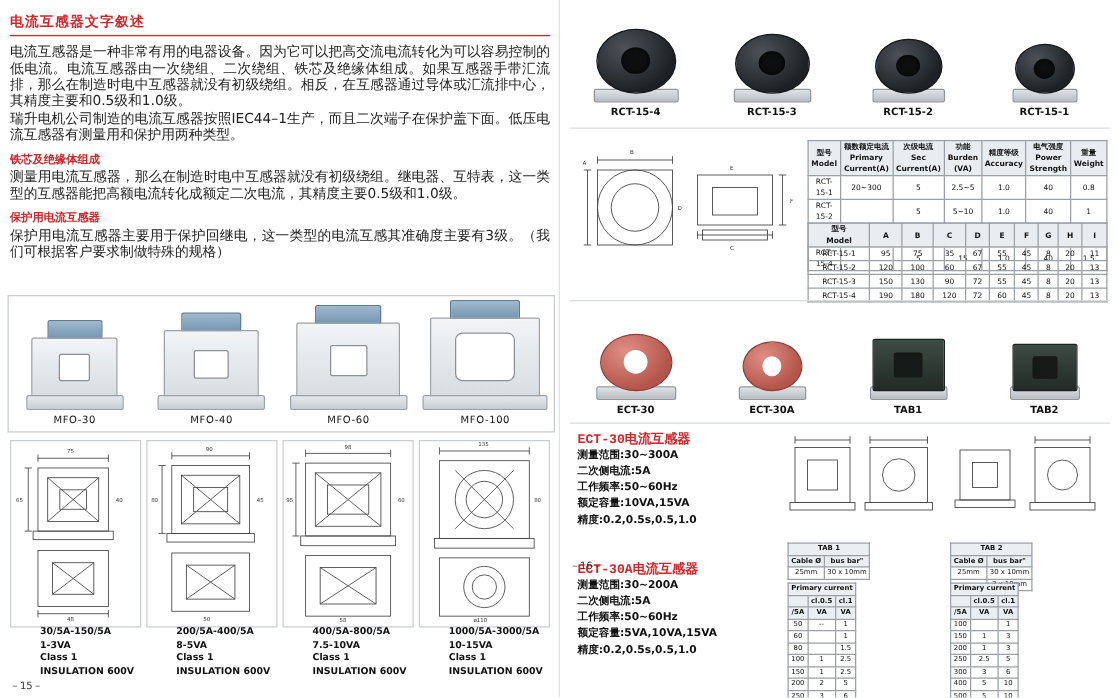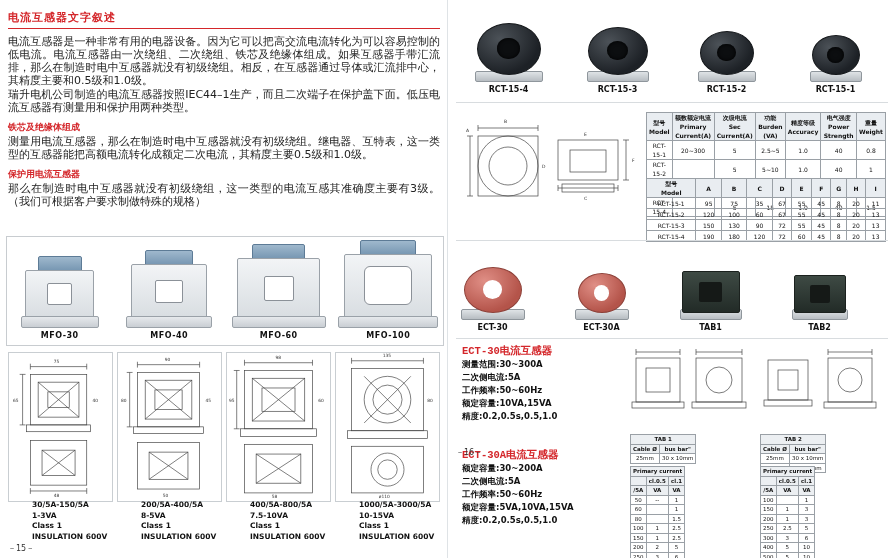--- a/index.html
+++ b/index.html
@@ -12,21 +12,21 @@
   
   .title-red{color:#d4262a;font-size:11px;font-weight:bold;letter-spacing:1px;}
   .ruleline{height:1px;background:#d4262a;margin:3px 0 6px 0;}
   .ptxt{font-size:11px;line-height:13px;color:#222;text-align:justify;}
   .sub-red{color:#d4262a;font-size:9px;font-weight:bold;margin-top:7px;}
   .blk{margin-top:1px;}
 
   
   .photorow{position:absolute;left:8px;top:240px;width:432px;height:100px;display:flex;gap:6px;}
   .photocell{flex:1;display:flex;flex-direction:column;align-items:center;justify-content:flex-end;}
-  .cap{font-size:8px;font-weight:bold;margin-top:3px;letter-spacing:.5px;}
+  .cap{font-size:8px;font-weight:normal;margin-top:3px;letter-spacing:.5px;}
   .frame-border{position:absolute;left:6px;top:236px;width:436px;height:108px;border:1px solid #c8ccd0;}
 
   
   .tf{position:relative;}
   .tf .base{position:absolute;bottom:0;left:0;right:0;height:10px;background:linear-gradient(#e6e9ec,#c9ced3);border:1px solid #9aa1a8;border-radius:2px;}
   .tf .body{position:absolute;left:6%;right:6%;bottom:9px;top:14px;background:linear-gradient(#f2f4f6,#d8dde1);border:1px solid #9aa1a8;border-radius:2px;}
   .tf .win{position:absolute;left:34%;right:34%;top:38%;bottom:32%;background:#fff;border:1px solid #8b9198;border-radius:2px;}
   .tf .top{position:absolute;left:22%;right:22%;top:0;height:16px;background:linear-gradient(#9fb8cd,#6f90ad);border:1px solid #5d7b96;border-radius:2px;}
 
   
@@ -53,21 +53,21 @@
   
   table.t{border-collapse:collapse;font-size:6px;}
   table.t th,table.t td{border:1px solid #9aa0a6;padding:0 2px;text-align:center;line-height:9px;height:10px;}
   table.t th{background:#e9edf1;font-weight:bold;}
 
   .tbl1{position:absolute;left:646px;top:112px;width:240px;}
   .tbl2{position:absolute;left:646px;top:178px;width:240px;}
 
   .outline-dwg{position:absolute;left:466px;top:110px;width:176px;height:118px;}
 
-  .rphoto2{position:absolute;left:440px;top:246px;width:432px;height:86px;display:flex;gap:4px;text-align:center;}
+  .rphoto2{position:absolute;left:456px;top:246px;width:432px;height:86px;display:flex;gap:4px;text-align:center;}
   .ect30{width:56px;height:44px;border-radius:50%;background:radial-gradient(ellipse at 35% 30%,#e08f86,#b4544a 70%);border:1px solid #8d4038;position:relative;}
   .ect30:after{content:"";position:absolute;left:33%;top:28%;width:34%;height:42%;border-radius:50%;background:#fff;}
   .ect30a{width:46px;height:38px;border-radius:50%;background:radial-gradient(ellipse at 35% 30%,#e08f86,#b4544a 70%);border:1px solid #8d4038;position:relative;}
   .ect30a:after{content:"";position:absolute;left:33%;top:28%;width:34%;height:42%;border-radius:50%;background:#fff;}
   .tab{width:56px;height:40px;background:linear-gradient(#3e4a44,#222b27);border:1px solid #1b211e;border-radius:2px;position:relative;}
   .tab:after{content:"";position:absolute;left:30%;top:25%;width:40%;height:50%;background:#151917;border-radius:2px;}
 
   .secblock{position:absolute;left:462px;}
   .sec-title{color:#d4262a;font-size:10.5px;font-weight:bold;font-family:Liberation Mono, monospace;}
   .sec-line{font-size:8.5px;line-height:13px;color:#111;font-weight:bold;}
@@ -89,21 +89,21 @@
   <div class="leftpage">
 
     <div style="position:absolute;left:8px;top:10px;width:432px;">
       <div class="title-red">电流互感器文字叙述</div>
       <div class="ruleline"></div>
       <div class="ptxt">电流互感器是一种非常有用的电器设备。因为它可以把高交流电流转化为可以容易控制的低电流。电流互感器由一次绕组、二次绕组、铁芯及绝缘体组成。如果互感器手带汇流排，那么在制造时电中互感器就没有初级绕组。相反，在互感器通过导体或汇流排中心，其精度主要和0.5级和1.0级。</div>
       <div class="ptxt blk">瑞升电机公司制造的电流互感器按照IEC44–1生产，而且二次端子在保护盖下面。低压电流互感器有测量用和保护用两种类型。</div>
       <div class="sub-red">铁芯及绝缘体组成</div>
       <div class="ptxt blk">测量用电流互感器，那么在制造时电中互感器就没有初级绕组。继电器、互特表，这一类型的互感器能把高额电流转化成额定二次电流，其精度主要0.5级和1.0级。</div>
       <div class="sub-red">保护用电流互感器</div>
-      <div class="ptxt blk">那么在制造时电中互感器就没有初级绕组，这一类型的电流互感其准确度主要有3级。（我们可根据客户要求制做特殊的规格）</div>
+      <div class="ptxt blk">保护用电流互感器主要用于保护回继电，这一类型的电流互感其准确度主要有3级。（我们可根据客户要求制做特殊的规格）</div>
     </div>
 
     <div class="frame-border"></div>
     <div class="photorow">
       <div class="photocell">
         <div class="tf" style="width:78px;height:72px;">
           <div class="top"></div>
           <div class="body"></div>
           <div class="win"></div>
           <div class="base"></div>
@@ -473,21 +473,21 @@
     <div class="sec-title">ECT-30电流互感器</div>
     <div class="sec-line">测量范围:30~300A</div>
     <div class="sec-line">二次侧电流:5A</div>
     <div class="sec-line">工作频率:50~60Hz</div>
     <div class="sec-line">额定容量:10VA,15VA</div>
     <div class="sec-line">精度:0.2,0.5s,0.5,1.0</div>
   </div>
 
   <div class="secblock" style="top:448px;width:175px;">
     <div class="sec-title">ECT-30A电流互感器</div>
-    <div class="sec-line">额定容量:30~200A</div>
+    <div class="sec-line">测量范围:30~200A</div>
     <div class="sec-line">二次侧电流:5A</div>
     <div class="sec-line">工作频率:50~60Hz</div>
     <div class="sec-line">额定容量:5VA,10VA,15VA</div>
     <div class="sec-line">精度:0.2,0.5s,0.5,1.0</div>
   </div>
 
   <div style="position:absolute;left:630px;top:344px;width:120px;height:86px;">
     <svg viewBox="0 0 120 86" width="120" height="86">
       <g stroke="#444" fill="none" stroke-width="0.7">
         <rect x="6" y="14" width="44" height="44"></rect>

